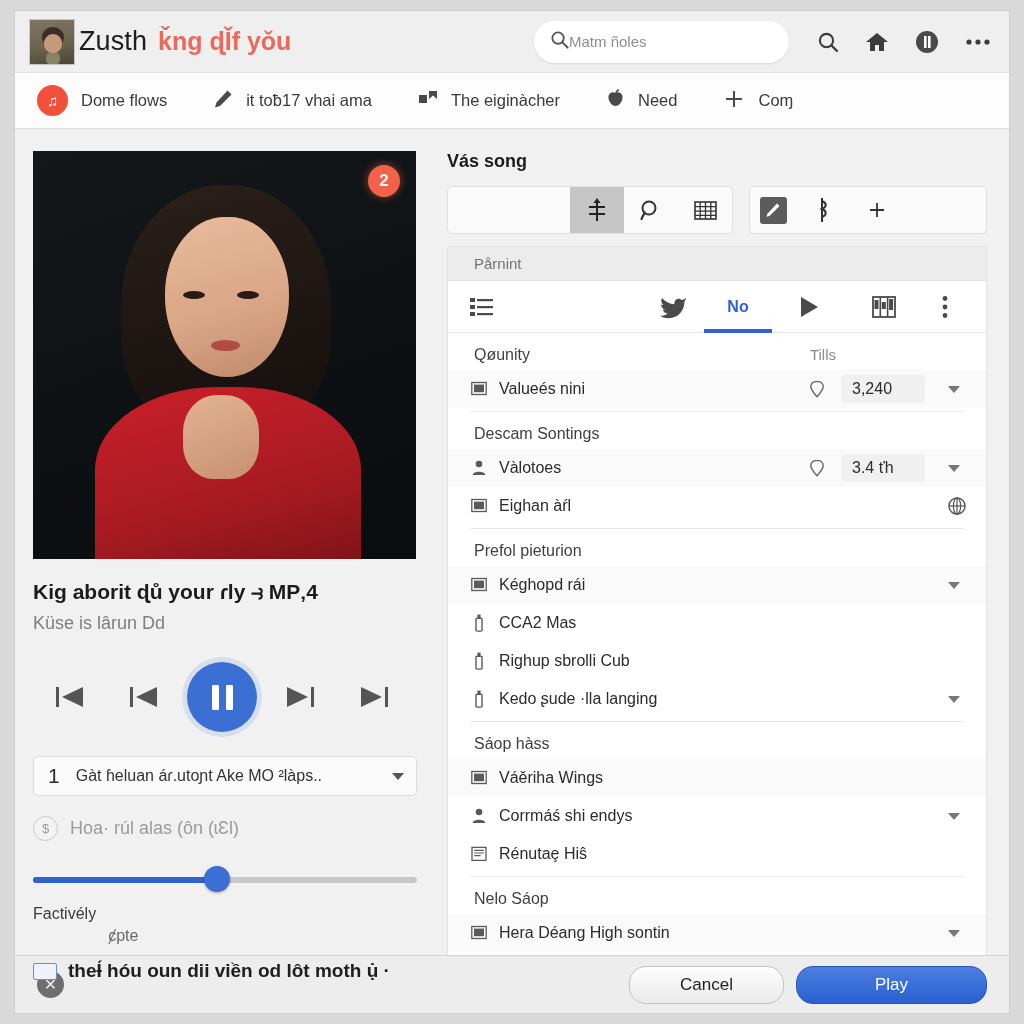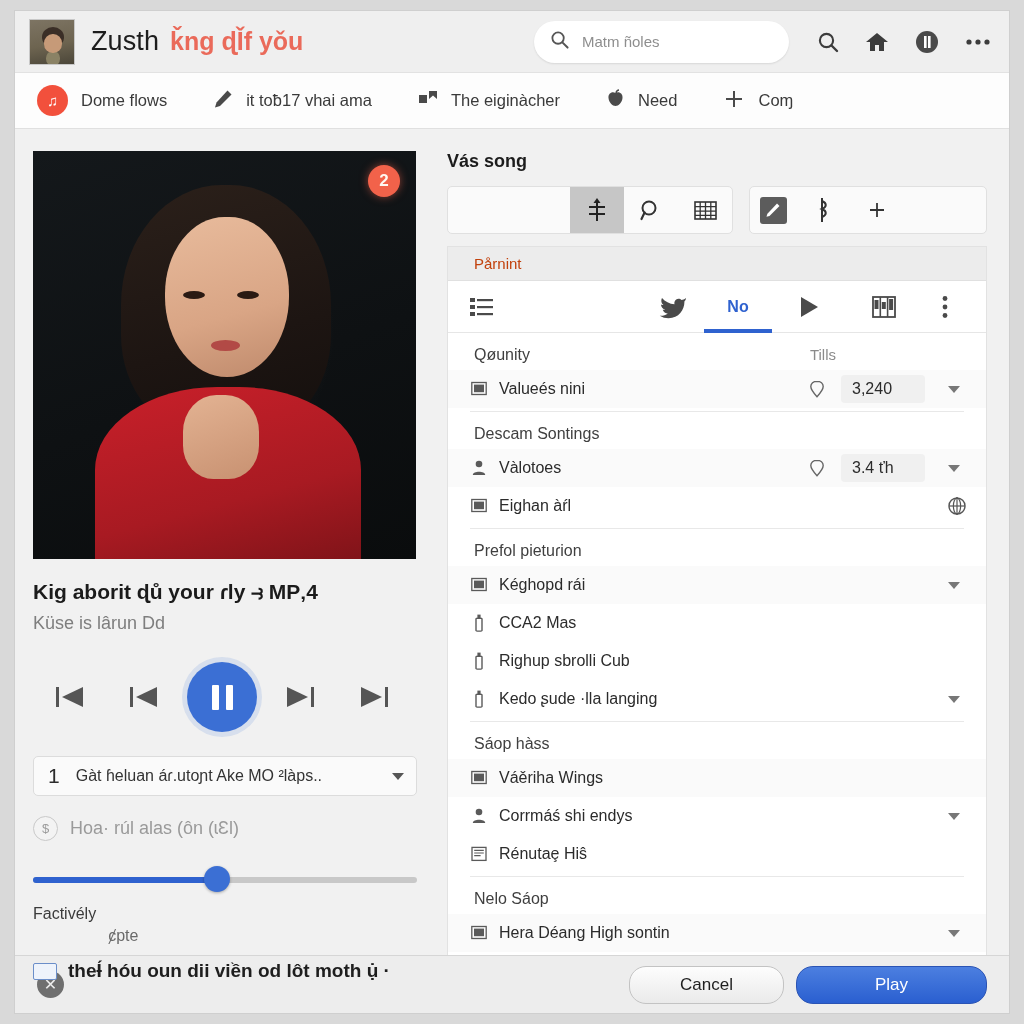--- a/index.html
+++ b/index.html
@@ -37,31 +37,31 @@
     width:22px; height:20px; border-radius:50% 50% 45% 45%;
     background:#3a2e26;
   }
   .avatar::after{
     content:""; position:absolute; left:14px; top:14px;
     width:18px; height:19px; border-radius:48%;
     background:#c69a78;
     box-shadow:0 15px 0 -2px #8a8265;
   }
   .brand {
-    margin-left:16px; display:flex; align-items:baseline; gap:11px;
+    margin-left:4px; display:flex; align-items:baseline; gap:11px;
     white-space:nowrap;
   }
   .brand-main { font-size:27px; color:#1d1d1d; letter-spacing:.1px; }
   .brand-sub  { font-size:25px; color:#ea6a5a; font-weight:600; }
 
   .searchbox {
     margin-left:auto;
     width:255px; height:42px;
     background:#fff; border-radius:21px;
-    display:flex; align-items:center; gap:13px;
+    display:flex; align-items:center; 
     padding:0 16px;
     box-shadow:0 1px 2px rgba(0,0,0,.10);
   }
   .searchbox .ph { font-size:15px; color:#8e8e8e; }
 
   .topicons { display:flex; align-items:center; gap:26px; margin-left:28px; }
   .ticon { color:#3c3c3c; display:flex; align-items:center; justify-content:center; cursor:pointer; }
 
   
   .navbar {
@@ -202,21 +202,21 @@
   }
 
   .listcard {
     margin-top:12px; flex:1 1 auto; min-height:0;
     background:#fff; border:1px solid #e2e2e2; border-bottom:none;
     display:flex; flex-direction:column; overflow:hidden;
   }
   .subhead {
     height:34px; flex:0 0 34px; background:#ececec;
     display:flex; align-items:center; padding-left:26px;
-    font-size:15px; color:#c2410c;
+    font-size:15px; color:#737373;
     border-bottom:1px solid #e0e0e0;
   }
   .tabrow {
     height:52px; flex:0 0 52px; background:#fff;
     display:flex; align-items:center; padding:0 18px 0 22px;
     border-bottom:1px solid #e6e6e6;
   }
   .tab {
     height:52px; display:flex; align-items:center; justify-content:center;
     cursor:pointer; color:#4a4a4a; position:relative;

